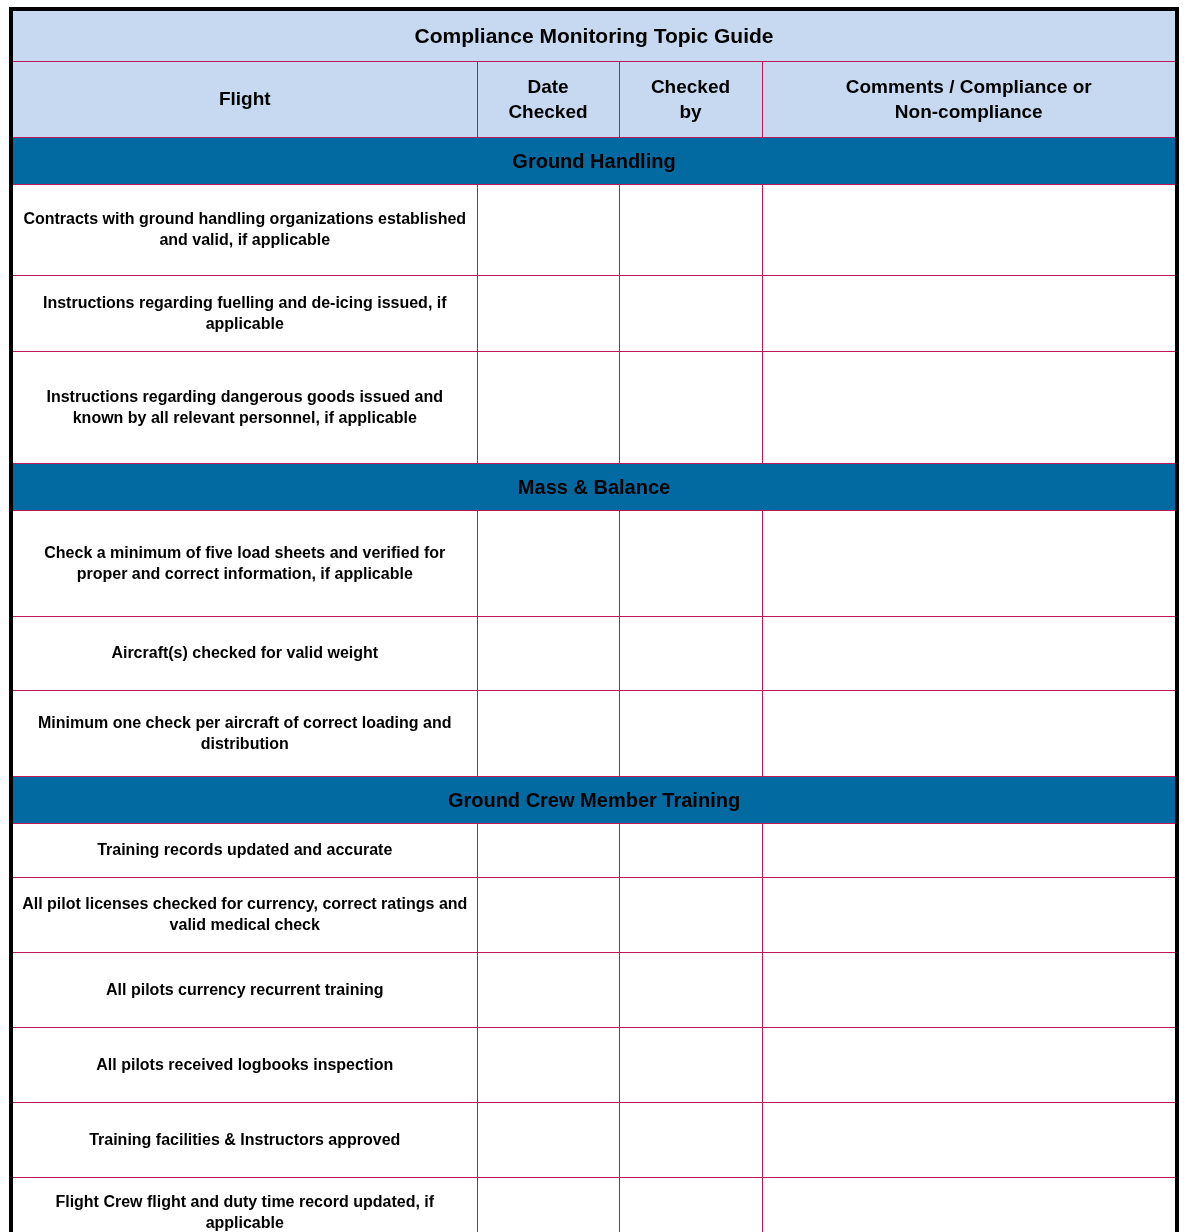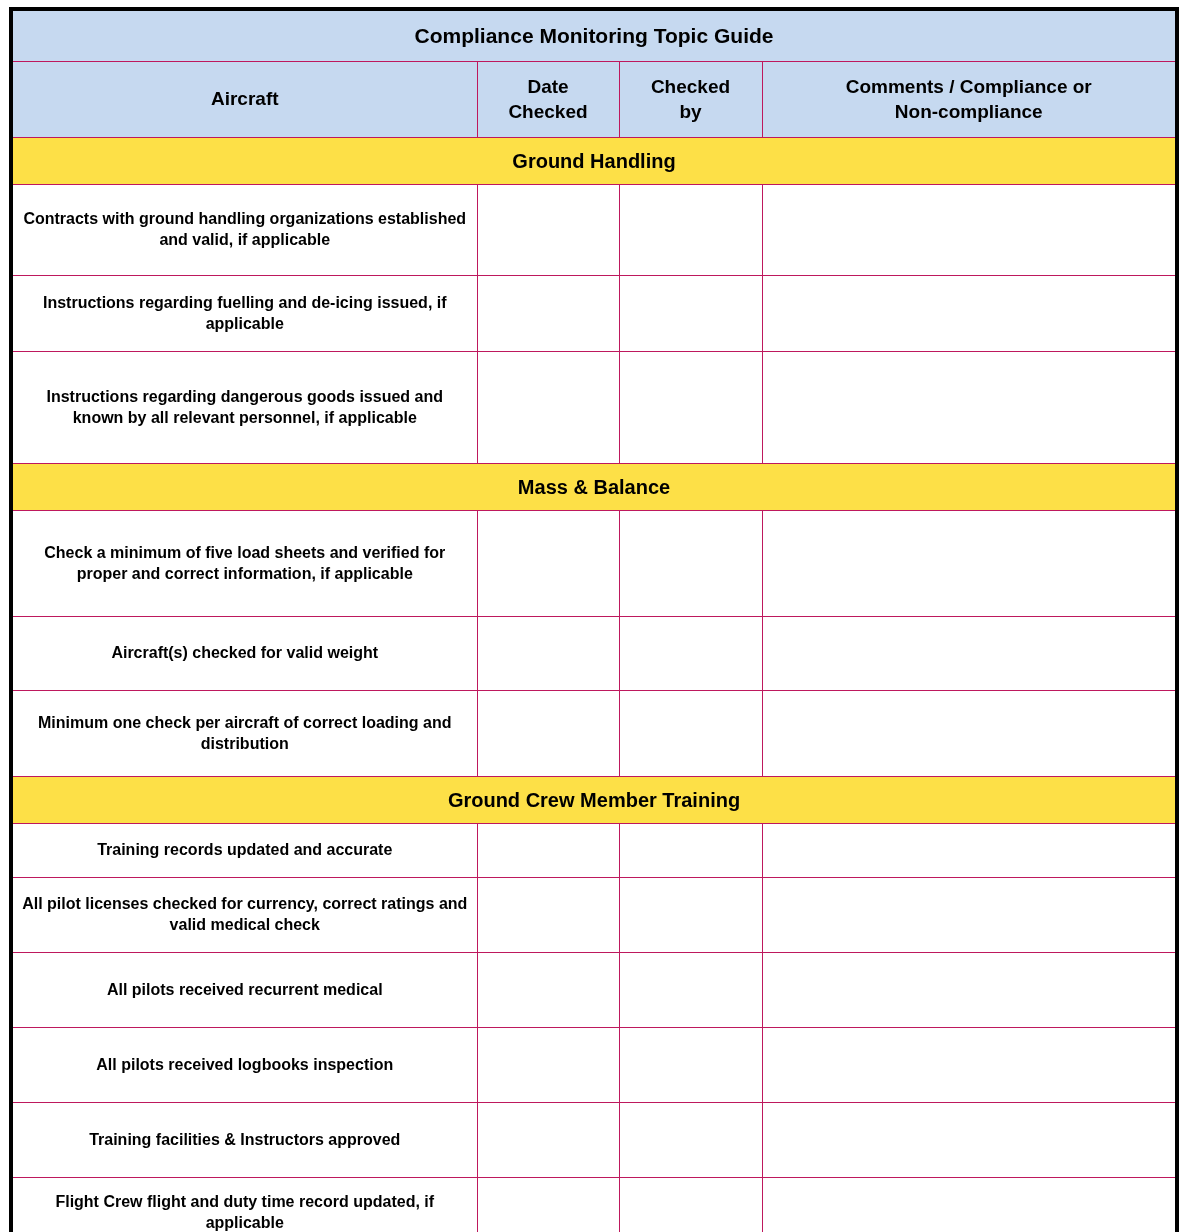--- a/index.html
+++ b/index.html
@@ -47,21 +47,21 @@
     font-size: 21px;
     height: 42px;
     border-bottom: 1px solid #808080;
   }
   td.colhead {
     background: #c6d9f0;
     font-size: 19px;
     height: 67px;
   }
   td.section-cell {
-    background: #fde047;
+    background: #0369a1;
     font-size: 20px;
     height: 38px;
   }
   td.subject-cell {
     font-size: 16px;
     text-align: center;
     padding-left: 14px;
     padding-right: 14px;
   }
   td.blank-cell {
@@ -87,21 +87,21 @@
       <col class="c-date">
       <col class="c-by">
       <col class="c-comments">
     </colgroup>
     <tbody>
       <tr>
         <td class="title-cell" colspan="4">Compliance Monitoring Topic Guide</td>
       </tr>
 
       <tr>
-        <td class="colhead">Aircraft</td>
+        <td class="colhead">Flight</td>
         <td class="colhead">Date<br>Checked</td>
         <td class="colhead">Checked<br>by</td>
         <td class="colhead">Comments / Compliance or<br>Non-compliance</td>
       </tr>
 
       <tr>
         <td class="section-cell" colspan="4">Ground Handling</td>
       </tr>
       <tr class="r-h90">
         <td class="subject-cell">Contracts with ground handling organizations established and valid, if applicable</td>
@@ -153,21 +153,21 @@
         <td class="blank-cell"></td>
         <td class="blank-cell"></td>
       </tr>
       <tr class="r-h74">
         <td class="subject-cell">All pilot licenses checked for currency, correct ratings and valid medical check</td>
         <td class="blank-cell"></td>
         <td class="blank-cell"></td>
         <td class="blank-cell"></td>
       </tr>
       <tr class="r-h74">
-        <td class="subject-cell">All pilots received recurrent medical</td>
+        <td class="subject-cell">All pilots currency recurrent training</td>
         <td class="blank-cell"></td>
         <td class="blank-cell"></td>
         <td class="blank-cell"></td>
       </tr>
       <tr class="r-h74">
         <td class="subject-cell">All pilots received logbooks inspection</td>
         <td class="blank-cell"></td>
         <td class="blank-cell"></td>
         <td class="blank-cell"></td>
       </tr>

